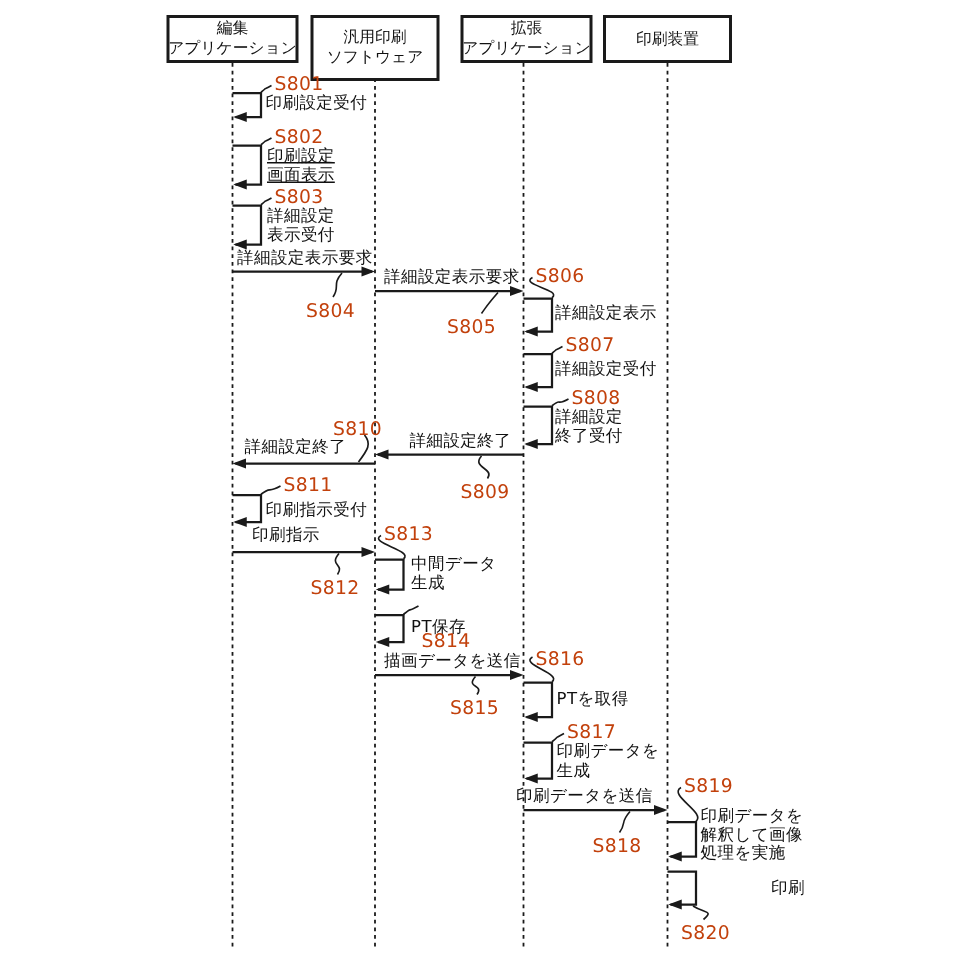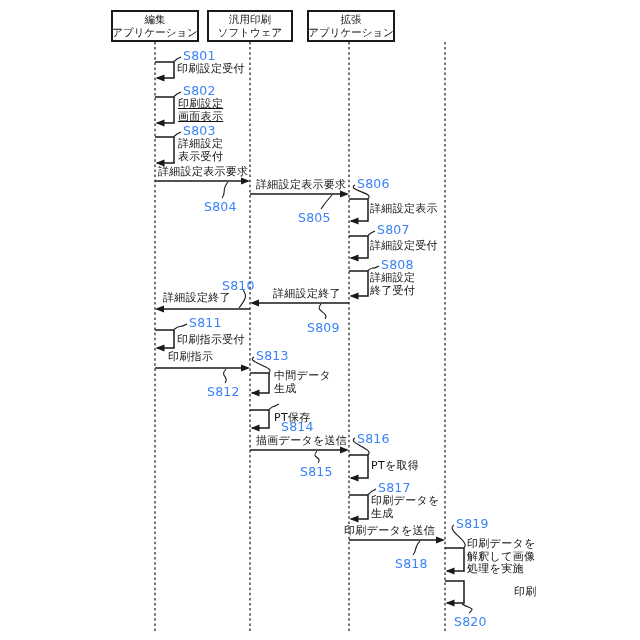--- a/index.html
+++ b/index.html
@@ -9,21 +9,21 @@
   .ln{stroke:#1a1a1a;stroke-width:1.5;fill:none;}
   .lifeline{stroke:#1a1a1a;stroke-width:1.2;stroke-dasharray:2.5 2.6;fill:none;}
   .ah{fill:#1a1a1a;stroke:none;}
   .leader{stroke:#1a1a1a;stroke-width:1.1;fill:none;}
   .pbox{position:absolute;box-sizing:border-box;border:2px solid #1a1a1a;background:#fff;
         display:flex;flex-direction:column;align-items:center;justify-content:center;
         text-align:center;z-index:2;}
   .pbox .jp{font-size:10.5px;line-height:13px;letter-spacing:0;}
   .jp{font-size:11px;line-height:12.5px;letter-spacing:0.3px;white-space:nowrap;color:#111;}
   .txt{position:absolute;z-index:2;}
-  .lbl{position:absolute;font-size:12.5px;letter-spacing:0.2px;white-space:nowrap;color:#3b82f6;z-index:2;}
+  .lbl{position:absolute;font-size:12.5px;letter-spacing:0.2px;white-space:nowrap;color:#c2410c;z-index:2;}
 </style>
 </head>
 <body>
 
 <div id="stage">
   <svg id="svg" xmlns="http://www.w3.org/2000/svg" viewBox="0 0 640 640">
       <line x1="155" y1="42" x2="155" y2="632" class="lifeline"></line>
       <line x1="250" y1="42" x2="250" y2="632" class="lifeline"></line>
       <line x1="349" y1="42" x2="349" y2="632" class="lifeline"></line>
       <line x1="445" y1="42" x2="445" y2="632" class="lifeline"></line>
@@ -85,27 +85,30 @@
       <polygon points="349,450 340,446.6 340,453.4" class="ah"></polygon>
       <path d="M 318 463 C 323 456, 310 459, 317 451" class="leader"></path>
       <line x1="349" y1="540" x2="443" y2="540" class="ln"></line>
       <polygon points="445,540 436,536.6 436,543.4" class="ah"></polygon>
       <path d="M 413 555 C 418 548, 413 549, 420 541" class="leader"></path>
     </svg>
 <div class="pbox" style="left: 111px; top: 10px; width: 88px; height: 32px;">
       <div class="jp">編集</div>
       <div class="jp">アプリケーション</div>
     </div>
-    <div class="pbox" style="left: 207px; top: 10px; width: 86px; height: 32px;">
+    <div class="pbox" style="left: 207px; top: 10px; width: 86px; height: 44px;">
       <div class="jp">汎用印刷</div>
       <div class="jp">ソフトウェア</div>
     </div>
     <div class="pbox" style="left: 307px; top: 10px; width: 88px; height: 32px;">
       <div class="jp">拡張</div>
       <div class="jp">アプリケーション</div>
+    </div>
+    <div class="pbox" style="left: 402px; top: 10px; width: 86px; height: 32px;">
+      <div class="jp">印刷装置</div>
     </div>
     <div class="txt" style="left: 177px; top: 63px;">
       <div class="jp">印刷設定受付</div>
     </div>
     <div class="lbl" style="left: 183px; top: 48px;">S801</div>
     <div class="txt" style="left: 178px; top: 98px; text-decoration: underline;">
       <div class="jp">印刷設定</div>
       <div class="jp">画面表示</div>
     </div>
     <div class="lbl" style="left: 183px; top: 83px;">S802</div>

